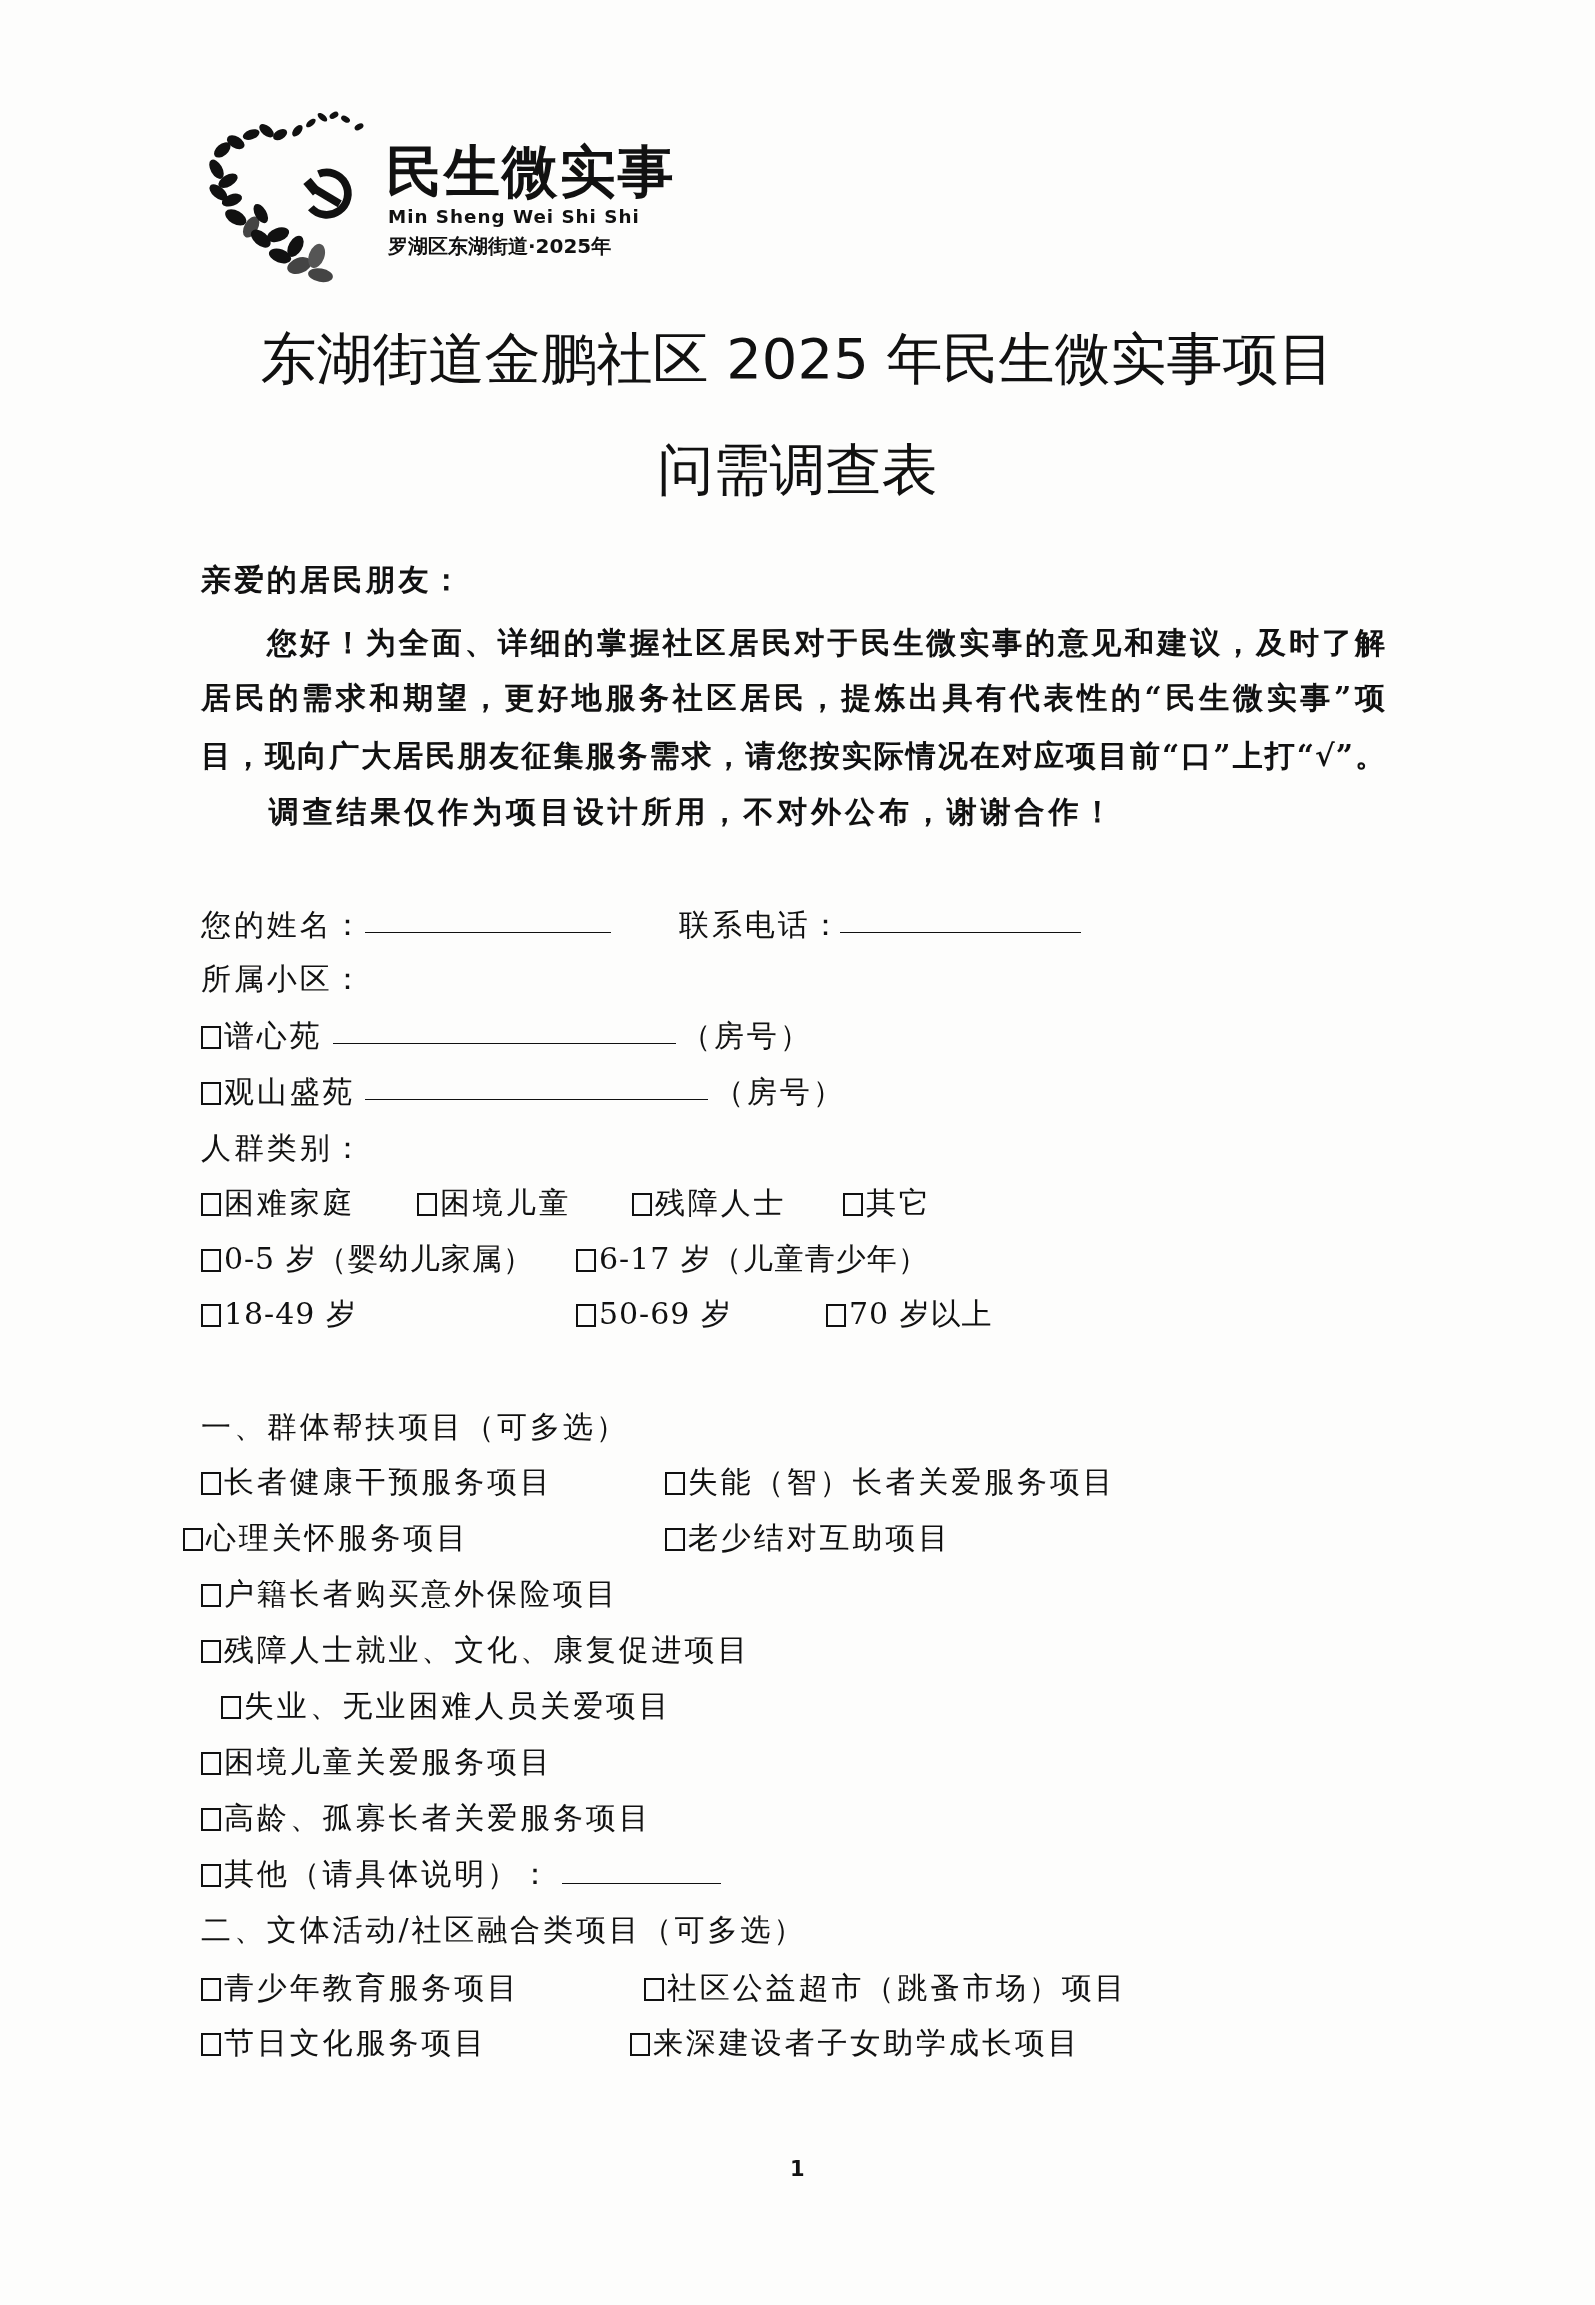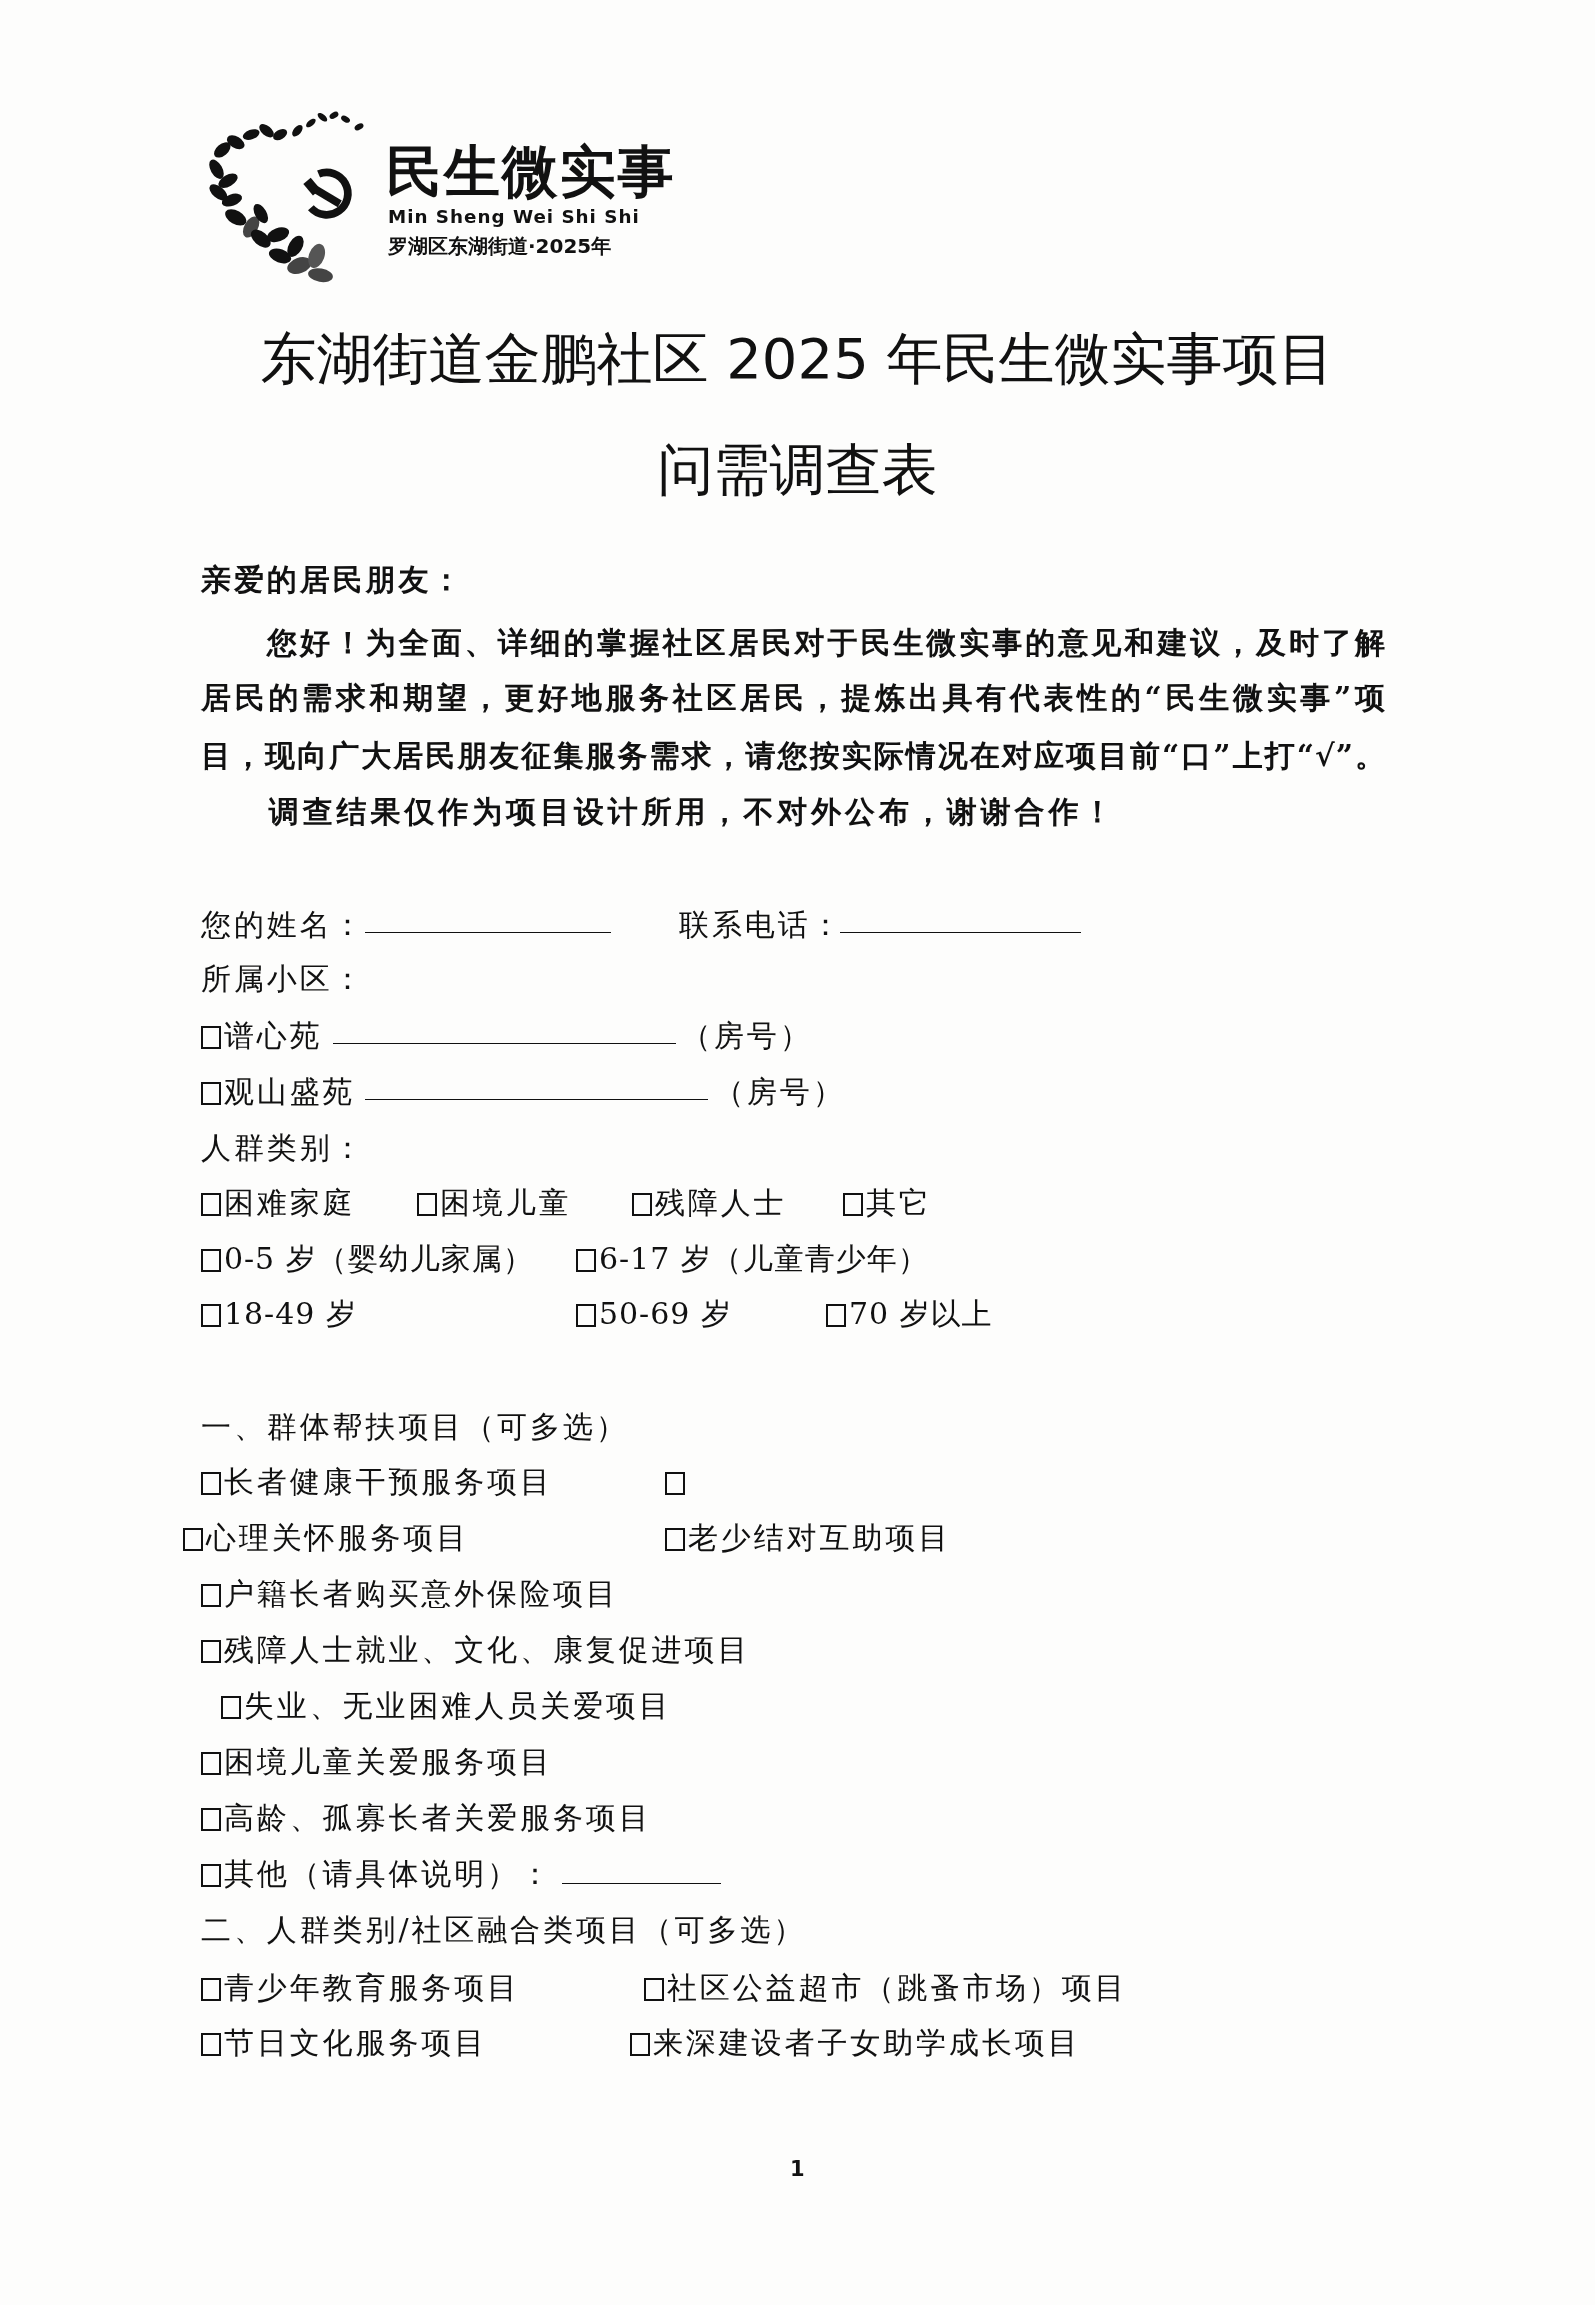--- a/index.html
+++ b/index.html
@@ -100,31 +100,31 @@
 <div class="abs body-text" style="left:843px; top:1183px;"><span class="chk"></span><span>其它</span></div>
 
 <div class="abs body-text" style="left:201px; top:1239px; letter-spacing:1px;"><span class="chk"></span><span>0-5 岁（婴幼儿家属）</span></div>
 <div class="abs body-text" style="left:576px; top:1239px; letter-spacing:1px;"><span class="chk"></span><span>6-17 岁（儿童青少年）</span></div>
 <div class="abs body-text" style="left:201px; top:1294px; letter-spacing:1px;"><span class="chk"></span><span>18-49 岁</span></div>
 <div class="abs body-text" style="left:576px; top:1294px; letter-spacing:1px;"><span class="chk"></span><span>50-69 岁</span></div>
 <div class="abs body-text" style="left:826px; top:1294px; letter-spacing:1px;"><span class="chk"></span><span>70 岁以上</span></div>
 
 <div class="abs body-text" style="left:201px; top:1407px;">一、群体帮扶项目（可多选）</div>
 <div class="abs body-text" style="left:201px; top:1462px;"><span class="chk"></span><span>长者健康干预服务项目</span></div>
-<div class="abs body-text" style="left:665px; top:1462px;"><span class="chk"></span></div>
+<div class="abs body-text" style="left:665px; top:1462px;"><span class="chk"></span><span>失能（智）长者关爱服务项目</span></div>
 <div class="abs body-text" style="left:183px; top:1518px;"><span class="chk"></span><span>心理关怀服务项目</span></div>
 <div class="abs body-text" style="left:665px; top:1518px;"><span class="chk"></span><span>老少结对互助项目</span></div>
 <div class="abs body-text" style="left:201px; top:1574px;"><span class="chk"></span><span>户籍长者购买意外保险项目</span></div>
 <div class="abs body-text" style="left:201px; top:1630px;"><span class="chk"></span><span>残障人士就业、文化、康复促进项目</span></div>
 <div class="abs body-text" style="left:201px; top:1686px;padding-left:20px;"><span class="chk"></span><span>失业、无业困难人员关爱项目</span></div>
 <div class="abs body-text" style="left:201px; top:1742px;"><span class="chk"></span><span>困境儿童关爱服务项目</span></div>
 <div class="abs body-text" style="left:201px; top:1798px;"><span class="chk"></span><span>高龄、孤寡长者关爱服务项目</span></div>
 <div class="abs body-text" style="left:201px; top:1854px;"><span class="chk"></span><span>其他（请具体说明）：</span></div>
 <span class="abs uline" style="left:562px; top:1854px; width:159px; border-bottom-width:1px;"></span>
 
-<div class="abs body-text" style="left:201px; top:1910px;">二、人群类别/社区融合类项目（可多选）</div>
+<div class="abs body-text" style="left:201px; top:1910px;">二、文体活动/社区融合类项目（可多选）</div>
 <div class="abs body-text" style="left:201px; top:1968px;"><span class="chk"></span><span>青少年教育服务项目</span></div>
 <div class="abs body-text" style="left:630px; top:1968px;padding-left:14px;"><span class="chk"></span><span>社区公益超市（跳蚤市场）项目</span></div>
 <div class="abs body-text" style="left:201px; top:2023px;"><span class="chk"></span><span>节日文化服务项目</span></div>
 <div class="abs body-text" style="left:630px; top:2023px;"><span class="chk"></span><span>来深建设者子女助学成长项目</span></div>
 
 <div class="page-num">1</div>
 
 
 </body></html>

